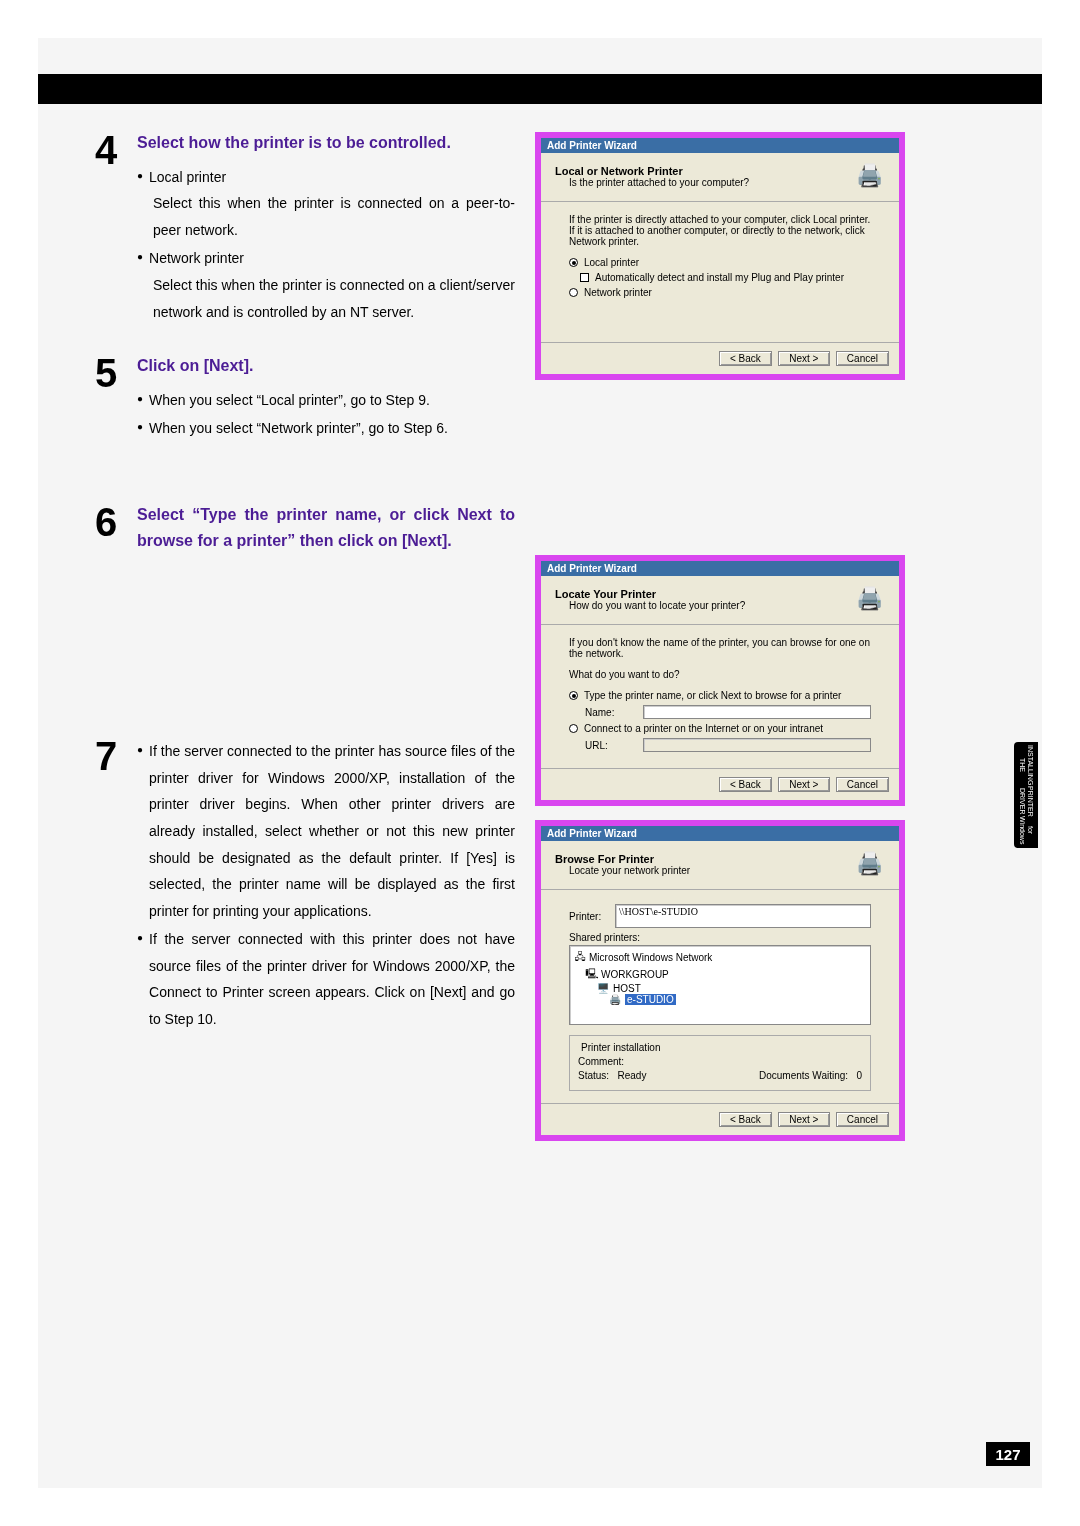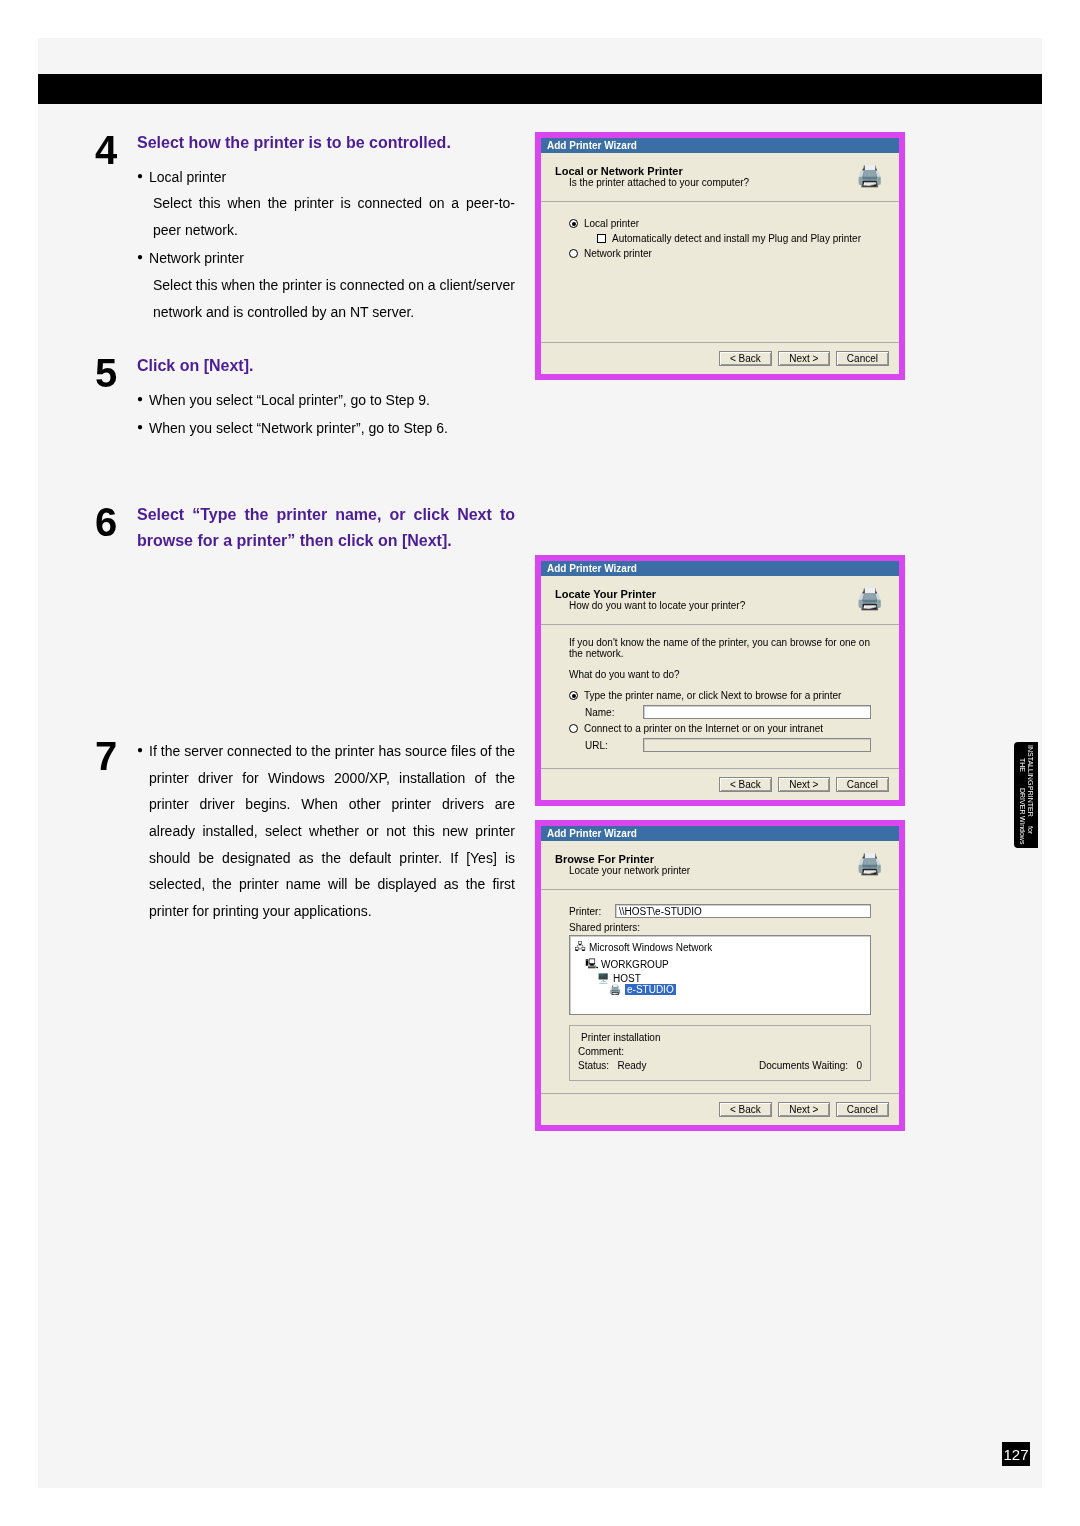--- a/index.html
+++ b/index.html
@@ -108,21 +108,21 @@
   }
   .radio {
     width: 9px; height: 9px; border: 1px solid #000; border-radius: 50%;
     margin-right: 6px; position: relative; background:#fff;
   }
   .radio.sel::after {
     content: ""; position: absolute; left: 1.5px; top: 1.5px;
     width: 4px; height: 4px; background: #000; border-radius: 50%;
   }
   .check-row {
-    display:flex; align-items:center; margin-left:28px; font-size:10px;
+    display:flex; align-items:center; margin-left:11px; font-size:10px;
   }
   .check { width:9px; height:9px; border:1px solid #000; background:#fff; margin-right:6px;}
   .dlg-footer {
     padding: 8px 10px;
     display: flex;
     justify-content: flex-end;
     gap: 6px;
     border-top: 1px solid #aaa;
   }
   .btn {
@@ -158,32 +158,32 @@
     flex-direction: column;
     align-items: center;
     justify-content: center;
     padding: 4px 2px;
     border-radius: 4px 0 0 4px;
   }
   .side-tab span { writing-mode: vertical-rl; text-align: center; }
   .page-num {
     position: absolute;
     right: 50px; bottom: 60px;
-    width: 28px; height: 24px;
+    width: 44px; height: 24px;
     background: #000; color: #fff;
-    font-weight: normal;
+    font-weight: bold;
     font-size: 15px;
     display: flex; align-items: center; justify-content: center;
   }
   .field { display:flex; align-items:center; margin:4px 0 4px 16px; font-size:10px;gap:22px; }
   .field .lbl { width:36px; }
   .field .inp { flex:1; height:14px; }
   .p-row { display:flex; align-items:center; font-size:10px; margin:2px 0; }
   .p-row .lbl { width:42px; }
-  .p-row .inp { flex:1; height:14px; margin-left:4px;}
+  .p-row .inp { flex:1; height:24px; margin-left:4px;font-family:Liberation Serif, serif;}
   .pinfo { border:1px solid #aaa; padding:6px 8px; margin-top:10px; }
   .pinfo-title { font-size:10px; margin-top:-11px; background:#ece9d8; display:inline-block; padding:0 3px;}
   .pinfo-row { display:flex; justify-content:space-between; font-size:10px; margin:3px 0;}
 </style>
 </head>
 <body>
 
 <div class="frame"></div>
 <div class="topbar"></div>
 
@@ -224,36 +224,40 @@
         <div class="step-title">Select “Type the printer name, or click Next to browse for a printer” then click on [Next].</div>
       </div>
     </div>
 
     <div class="step" style="margin-top:175px;">
       <div class="step-num">7</div>
       <div class="step-body">
         <div class="bullet-row">
             <span class="bullet-text">If the server connected to the printer has source files of the printer driver for Windows 2000/XP, installation of the printer driver begins.  When other printer drivers are already installed, select whether or not this new printer should be designated as the default printer.  If [Yes] is selected, the printer name will be displayed as the first printer for printing your applications.</span>
           </div>
+        <div class="bullet-row">
+            <span class="bullet-text">If the server connected with this printer does not have source files of the printer driver for Windows 2000/XP, the Connect to Printer screen appears.  Click on [Next] and go to Step 10.</span>
+          </div>
       </div>
     </div>
 
   </div>
 </div>
 
 <div class="dialog" style="left:535px; top:132px; width:370px;">
   <div class="dlg-title">Add Printer Wizard</div>
   <div class="dlg-sub">
     <div class="dlg-sub-txt">
       <b>Local or Network Printer</b><br>
       <span style="padding-left:14px;display:inline-block;">Is the printer attached to your computer?</span>
     </div>
     <div class="dlg-icon">🖨️</div>
   </div>
   <div class="dlg-body">
+    <div style="font-size:10px;margin-bottom:10px;">If the printer is directly attached to your computer, click Local printer.  If it is attached to another computer, or directly to the network, click Network printer.</div>
     <div class="radio-row">
         <span class="radio sel"></span>
         <span>Local printer</span>
       </div>
     <div class="check-row">
         <span class="check"></span>
         <span>Automatically detect and install my Plug and Play printer</span>
       </div>
     <div class="radio-row">
         <span class="radio"></span>

